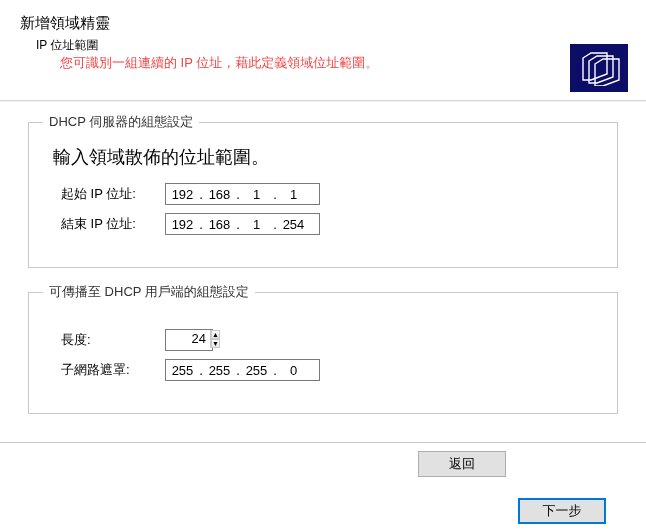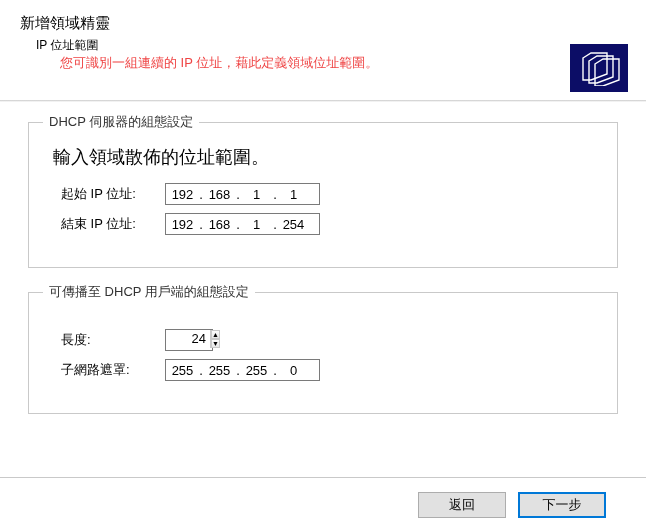--- a/index.html
+++ b/index.html
@@ -148,39 +148,40 @@
     border: 1px solid #c9c9c9;
     background: linear-gradient(#fdfdfd, #e6e6e6);
     cursor: pointer;
   }
   .footer {
     position: absolute;
     bottom: 0;
     left: 0;
     right: 0;
     border-top: 1px solid #c9c9c9;
-    padding: 14px 18px;
+    padding: 8px 18px;
     display: flex;
     justify-content: flex-end;
     gap: 12px;
     box-sizing: border-box;
     background: #fff;
   }
   .btn {
     min-width: 88px;
     height: 26px;
     background: #e1e1e1;
     border: 1px solid #adadad;
     font-size: 13px;
     cursor: pointer;
     padding: 0 12px;
   }
   .btn.default {
     border: 1px solid #0078d7;
     box-shadow: inset 0 0 0 1px #0078d7;
+    margin-top: 47px;
   }
   .footer .gap {
     width: 10px;
   }
   .body .groupbox .row > .spin-area {
     display: flex;
     align-items: center;
   }
 </style>
 </head>

